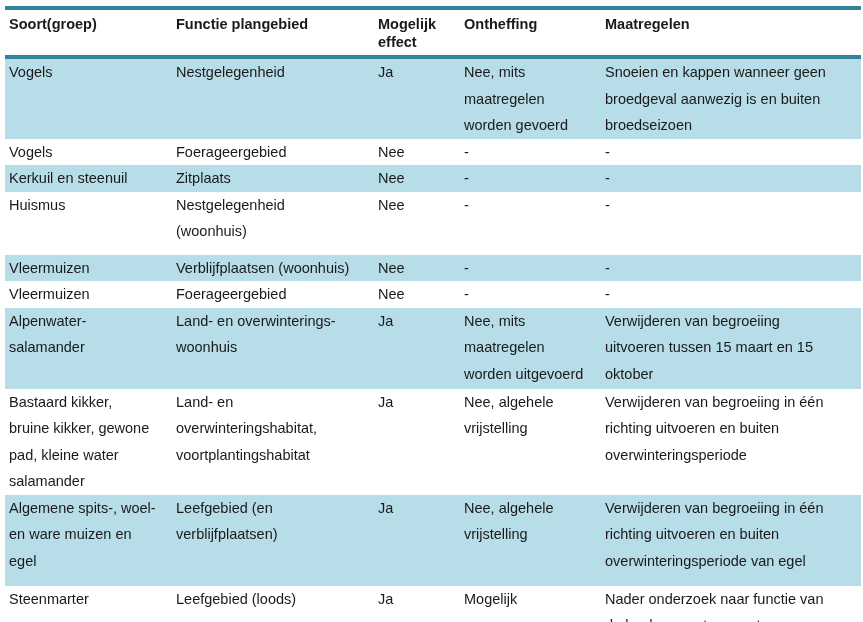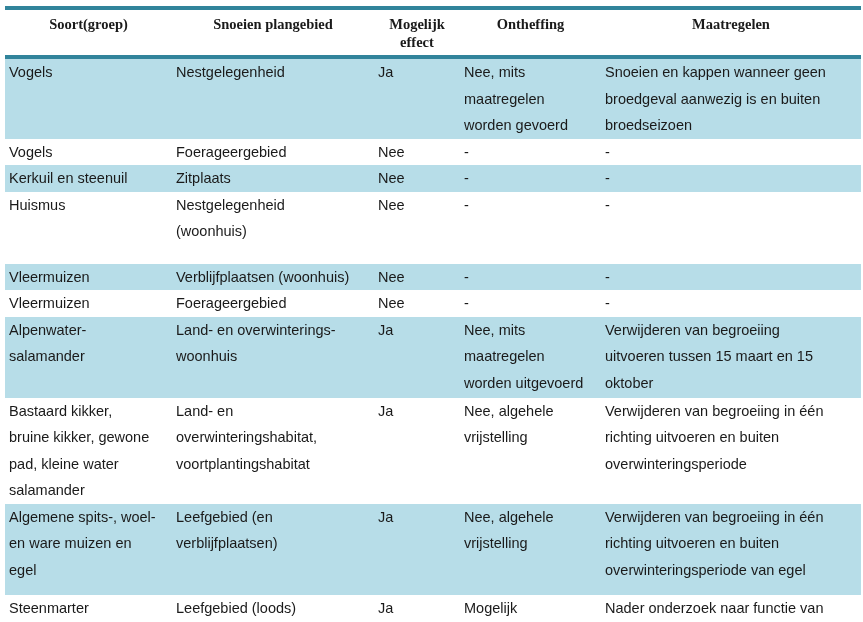--- a/index.html
+++ b/index.html
@@ -29,28 +29,27 @@
     col.c1 { width: 167px; }
     col.c2 { width: 202px; }
     col.c3 { width: 86px; }
     col.c4 { width: 141px; }
     col.c5 { width: 260px; }
     thead tr {
       border-top: 4px solid #31849b;
       border-bottom: 4px solid #31849b;
     }
     th {
-      text-align: center;
+      text-align: left;
       font-weight: bold;
       vertical-align: top;
       padding: 5px 4px 2px 4px;
       line-height: 18px;
       height: 38px;
       font-size: 14.5px;
-      font-family: Liberation Serif, serif;
     }
     td {
       vertical-align: top;
       padding: 0 4px;
       line-height: 26.5px;
       white-space: pre-line;
     }
     tbody tr.shaded td { background: #b7dde8; }
     tbody tr.plain td { background: #ffffff; }
     tbody tr.last { border-bottom: 5px solid #31849b; }
@@ -63,21 +62,21 @@
     <colgroup>
       <col class="c1">
         <col class="c2">
         <col class="c3">
         <col class="c4">
         <col class="c5">
     </colgroup>
     <thead>
       <tr>
         <th>Soort(groep)</th>
-        <th style="white-space:pre-line">Snoeien plangebied</th>
+        <th style="white-space:pre-line">Functie plangebied</th>
         <th style="white-space:pre-line">Mogelijk
 effect</th>
         <th>Ontheffing</th>
         <th>Maatregelen</th>
       </tr>
     </thead>
     <tbody id="table-body">
       <tr class="shaded" style="height:81px">
         <td>Vogels</td>
         <td>Nestgelegenheid</td>
@@ -96,21 +95,21 @@
         <td>-</td>
         <td>-</td>
       </tr>
       <tr class="shaded" style="height:18px">
         <td>Kerkuil en steenuil</td>
         <td>Zitplaats</td>
         <td>Nee</td>
         <td>-</td>
         <td>-</td>
       </tr>
-      <tr class="plain" style="height:72px">
+      <tr class="plain" style="height:63px">
         <td>Huismus</td>
         <td>Nestgelegenheid
 (woonhuis)</td>
         <td>Nee</td>
         <td>-</td>
         <td>-</td>
       </tr>
       <tr class="shaded" style="height:26px">
         <td>Vleermuizen</td>
         <td>Verblijfplaatsen (woonhuis)</td>

